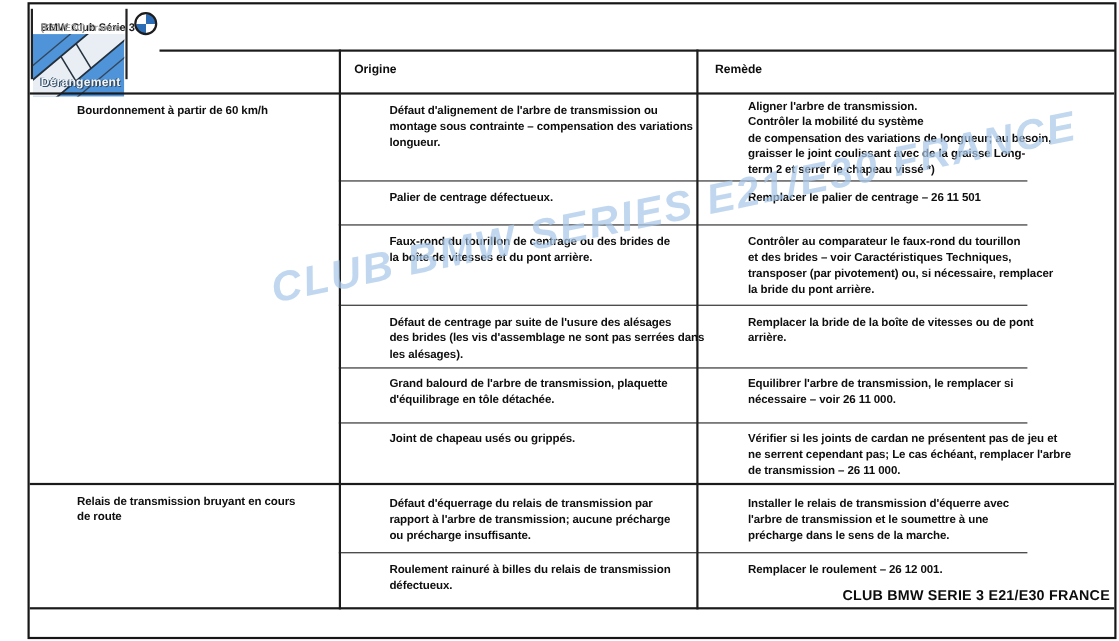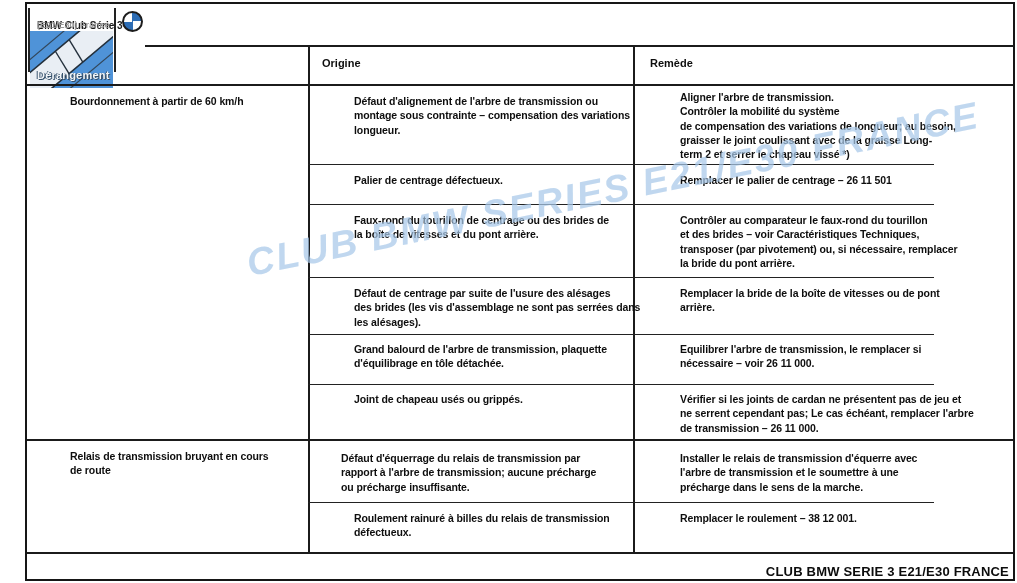--- a/index.html
+++ b/index.html
@@ -32,21 +32,21 @@
   .thumb-label{
     position:absolute;left:7px;top:38px;font-size:11px;font-weight:bold;color:#f2f5f8;
     text-shadow:1px 1px 0 #35506b, -1px 0 0 #35506b;letter-spacing:0.2px;
   }
   .watermark{
     position:absolute;left:228px;top:168px;width:770px;text-align:center;
     transform:rotate(-11.5deg);font-size:38px;font-weight:bold;font-style:italic;
     color:#a9c9e9;opacity:0.72;letter-spacing:2px;white-space:nowrap;pointer-events:none;
   }
   .footer{
-    position:absolute;right:8px;top:564px;font-size:13px;font-weight:bold;color:#0c0c0c;
+    position:absolute;right:8px;top:533px;font-size:13px;font-weight:bold;color:#0c0c0c;
     letter-spacing:0.2px;
     text-align:right;
   }
 </style>
 </head>
 <body>
 
 <div class="canvas">
 
   <div class="frame"></div>
@@ -120,28 +120,28 @@
 nécessaire – voir 26 11 000.</div>
 
   <div class="cell" style="left:322px;top:392px">Joint de chapeau usés ou grippés.</div>
   <div class="cell" style="left:648px;top:392px">Vérifier si les joints de cardan ne présentent pas de jeu et
 ne serrent cependant pas; Le cas échéant, remplacer l'arbre
 de transmission – 26 11 000.</div>
 
   <div class="cell" style="left:38px;top:449px">Relais de transmission bruyant en cours
 de route</div>
 
-  <div class="cell" style="left:309px;top:451px">Défaut d'équerrage du relais de transmission par
+  <div class="cell" style="left:322px;top:451px">Défaut d'équerrage du relais de transmission par
 rapport à l'arbre de transmission; aucune précharge
 ou précharge insuffisante.</div>
   <div class="cell" style="left:648px;top:451px">Installer le relais de transmission d'équerre avec
 l'arbre de transmission et le soumettre à une
 précharge dans le sens de la marche.</div>
 
   <div class="cell" style="left:322px;top:511px">Roulement rainuré à billes du relais de transmission
 défectueux.</div>
-  <div class="cell" style="left:648px;top:511px">Remplacer le roulement – 38 12 001.</div>
+  <div class="cell" style="left:648px;top:511px">Remplacer le roulement – 26 12 001.</div>
 
   <div class="watermark">CLUB BMW SERIES E21/E30 FRANCE</div>
 
   <div class="footer">CLUB BMW SERIE 3 E21/E30 FRANCE</div>
 
 </div>
 
 </body></html>

